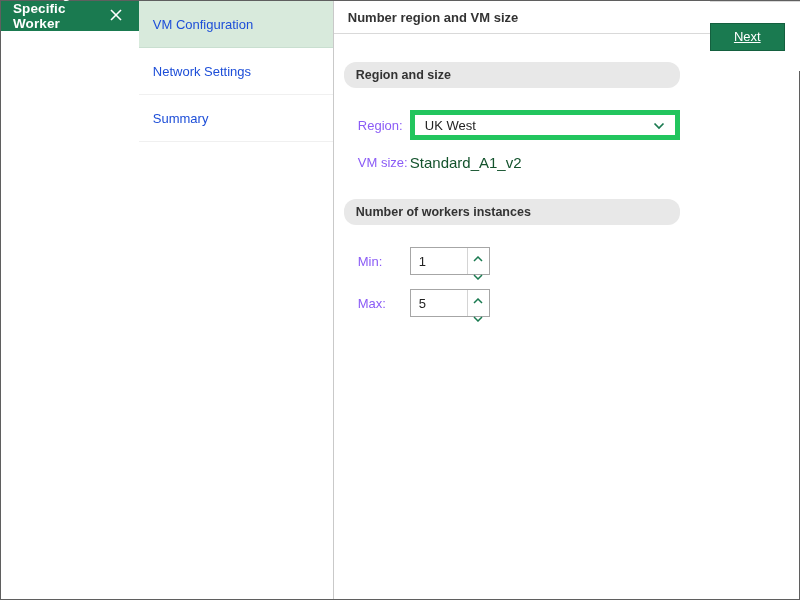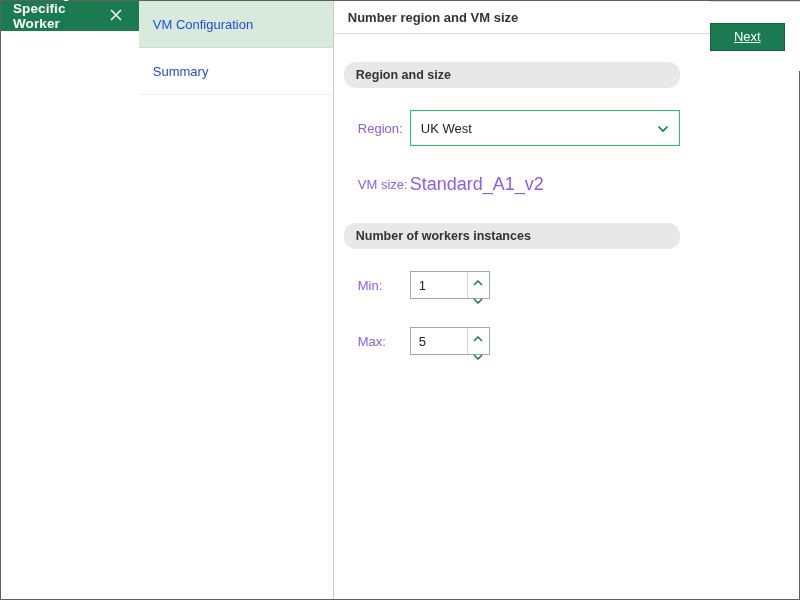--- a/index.html
+++ b/index.html
@@ -63,39 +63,39 @@
     background: #E8E8E8;
     padding: 6px 12px;
     font-size: 12.5px; font-weight: 700; color: #333333; border-radius: 12px;
   }
   .section-bar.second { margin-top: 28px; }
 
   .form-row {
     display: flex; align-items: center;
     margin: 22px 0 0 14px;
   }
-  .form-row.tight { margin-top: 28px; }
+  .form-row.tight { margin-top: 14px; }
   .form-label {
     width: 52px; flex: 0 0 52px;
     font-size: 13px; color: #8b5cf6;
   }
 
   
   .dropdown {
-    width: 270px; height: 36px;
-    border: 1px solid #22c55e;
+    width: 270px; height: 30px;
+    border: 5px solid #22c55e;
     background: #ffffff;
     display: flex; align-items: center;
     padding: 0 10px;
     cursor: pointer;
   }
   .dropdown .dd-value { flex: 1; font-size: 13px; color: #222222; }
 
   
-  .vm-link { font-size: 18px; color: #8b5cf6; text-decoration: none; cursor: pointer; }
+  .vm-link { font-size: 15px; color: #14532d; text-decoration: none; cursor: pointer; }
 
   
   .spinbox {
     width: 80px; height: 28px;
     border: 1px solid #a6a6a6;
     background: #ffffff;
     display: flex;
   }
   .spin-input {
     flex: 1 1 auto; width: 50px;
@@ -151,20 +151,23 @@
     </div>
   </div>
 
   <div class="main">
 
     <div class="sidebar">
       <div class="nav-item selected">
         <span>VM Configuration</span>
       </div>
       <div class="nav-item">
+        <span>Network Settings</span>
+      </div>
+      <div class="nav-item">
         <span>Summary</span>
       </div>
     </div>
 
     <div class="content">
       <div class="content-heading">Number region and VM size</div>
 
       <div class="content-body">
 
         <div class="section-bar">Region and size</div>

